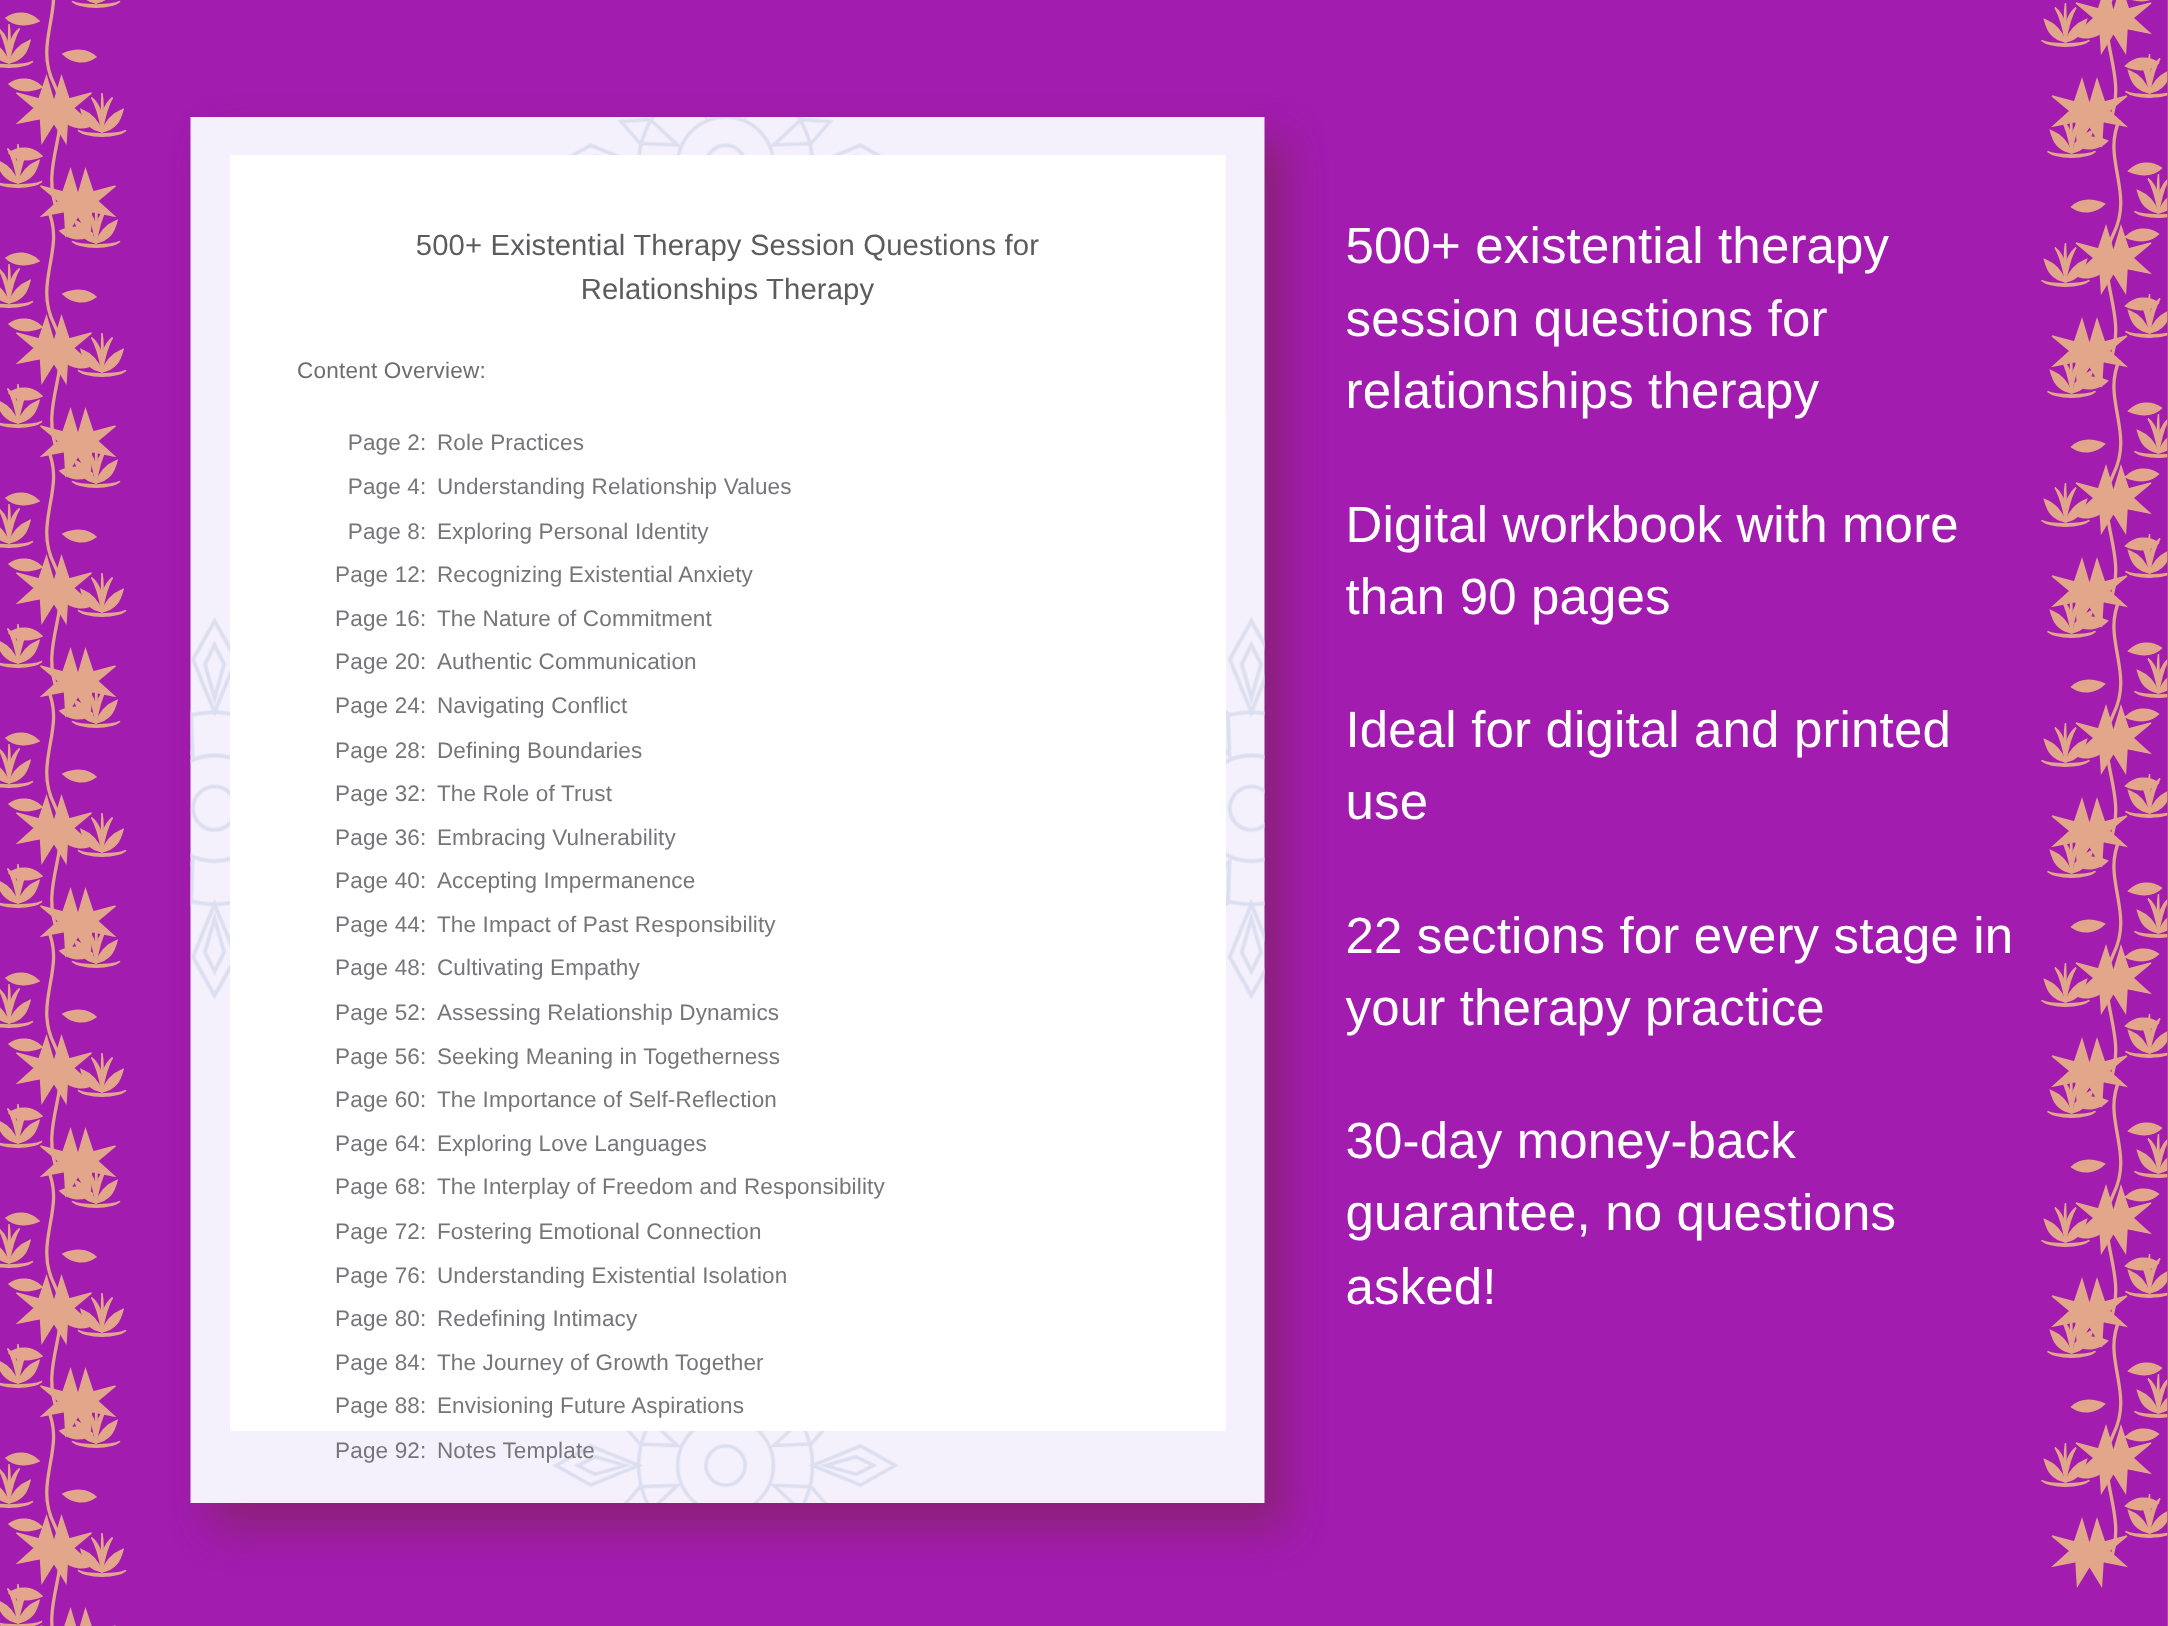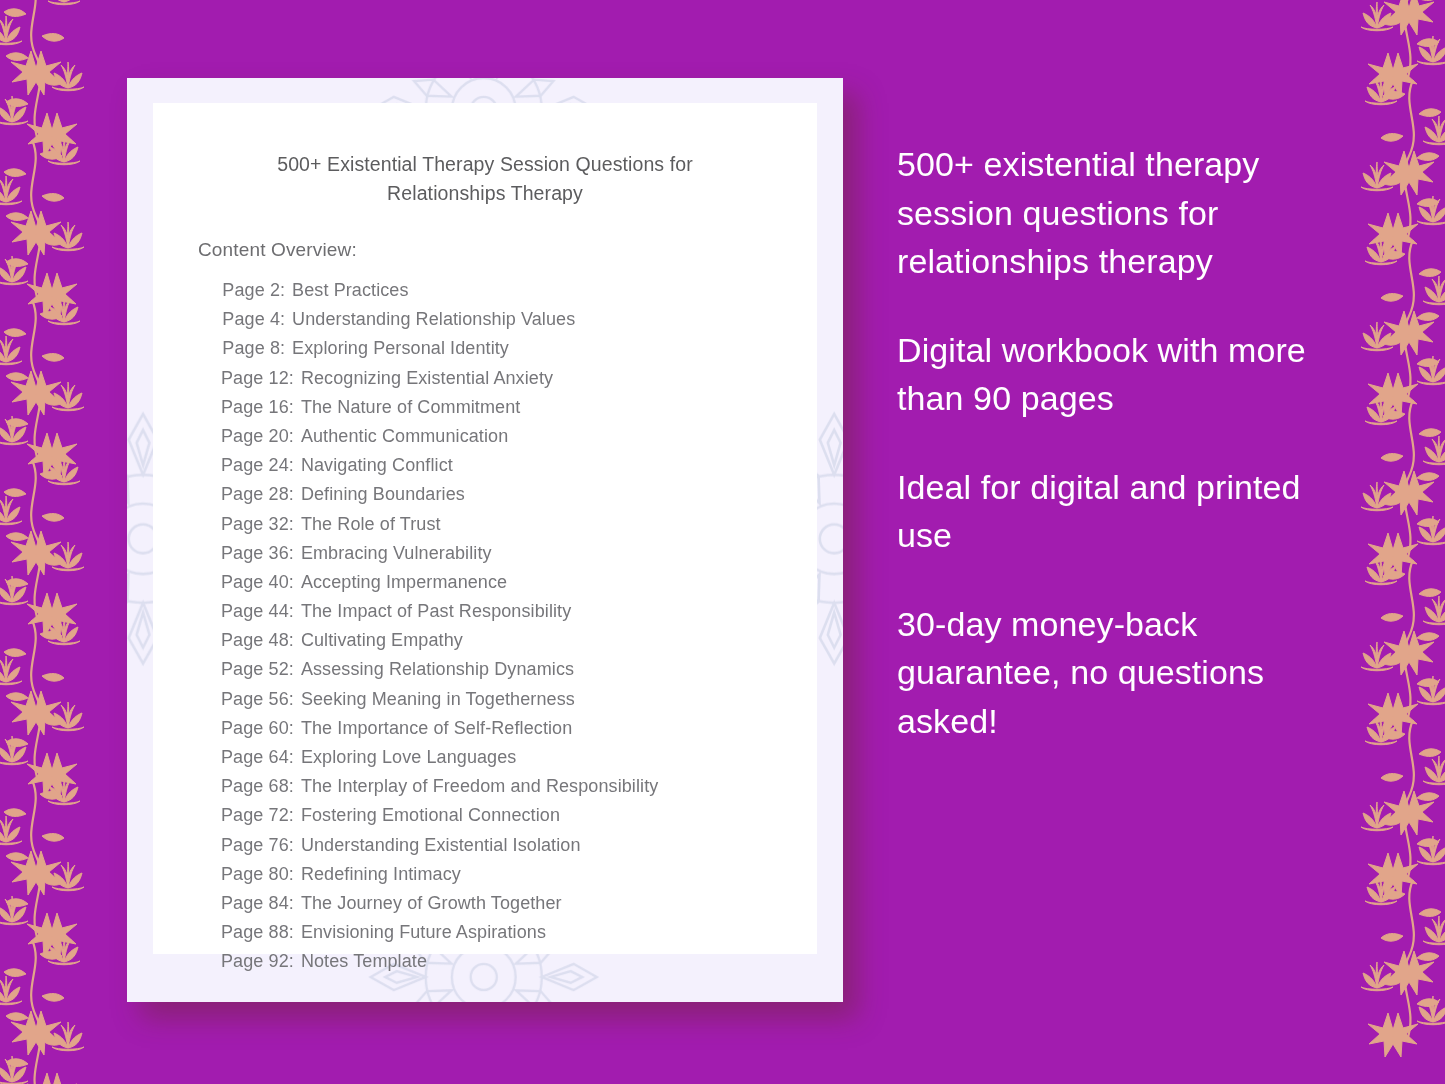--- a/index.html
+++ b/index.html
@@ -70,37 +70,37 @@
     font-size: 19.5px;
     line-height: 28.5px;
     font-weight: 400;
     color: #5c5c5e;
     letter-spacing: 0.1px;
   }
 
   .overview-label {
     margin: 0;
     padding: 32px 0 0 45px;
-    font-size: 19px;
+    font-size: 15px;
     color: #6d6d70;
     font-weight: 400;
     letter-spacing: 0.15px;
   }
 
   .toc {
     list-style: none;
     margin: 0;
     padding: 19px 0 0 0;
   }
   .toc-row {
     display: flex;
-    align-items: flex-start;
+    align-items: flex-end;
     padding: 0 0 0 68px;
     height: 29.2px;
-    font-size: 18px;
+    font-size: 15px;
     color: #76767a;
     letter-spacing: 0.1px;
     white-space: nowrap;
   }
   .toc-page {
     display: inline-block;
     min-width: 59px;
     text-align: right;
   }
   .toc-colon { padding-right: 7px; }
@@ -263,21 +263,21 @@
     <div class="page-sheet">
 
       <h1 class="doc-title">500+ Existential Therapy Session Questions for Relationships Therapy</h1>
 
       <p class="overview-label">Content Overview:</p>
 
       <ul class="toc" id="toc-list">
           <li class="toc-row">
             <span class="toc-page">Page&nbsp;2</span>
             <span class="toc-colon">:</span>
-            <span class="toc-title">Best Practices</span>
+            <span class="toc-title">Role Practices</span>
           </li>
           <li class="toc-row">
             <span class="toc-page">Page&nbsp;4</span>
             <span class="toc-colon">:</span>
             <span class="toc-title">Understanding Relationship Values</span>
           </li>
           <li class="toc-row">
             <span class="toc-page">Page&nbsp;8</span>
             <span class="toc-colon">:</span>
             <span class="toc-title">Exploring Personal Identity</span>
@@ -389,16 +389,17 @@
           </li>
         </ul>
 
     </div>
   </div>
 
   <div class="promo">
     <p class="promo-block">500+ existential therapy session questions for relationships therapy</p>
     <p class="promo-block">Digital workbook with more than 90 pages</p>
     <p class="promo-block">Ideal for digital and printed use</p>
+    <p class="promo-block">22 sections for every stage in your therapy practice</p>
     <p class="promo-block">30-day money-back guarantee, no questions asked!</p>
   </div>
 
 </div>
 
 </body></html>

